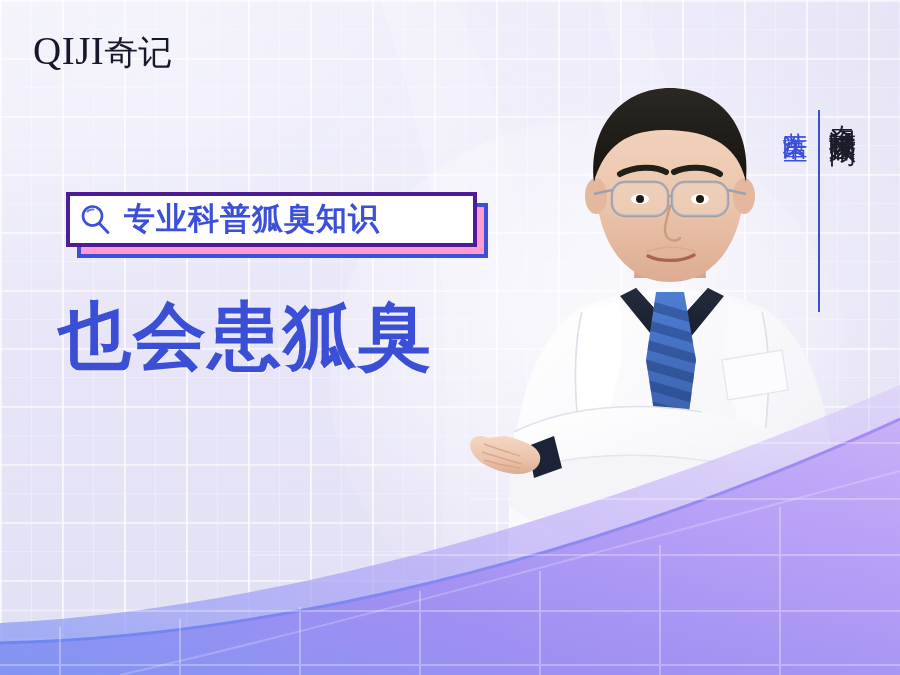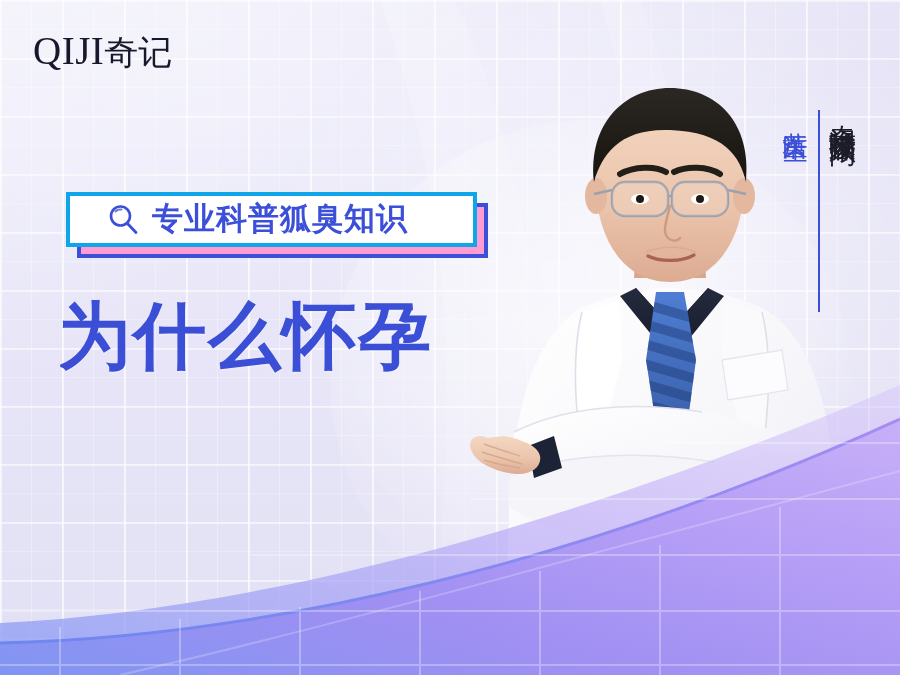--- a/index.html
+++ b/index.html
@@ -67,24 +67,24 @@
     position:absolute;left:11px;top:11px;
     width:411px;height:55px;
     background:#ff9bd0;
     border:4px solid #3b4fd8;
     box-sizing:border-box;
   }
   .badge{
     position:absolute;left:0;top:0;
     width:411px;height:55px;
     background:#ffffff;
-    border:4px solid #0ea5e9;
+    border:4px solid #4c1d95;
     box-sizing:border-box;
     display:flex;align-items:center;
-    padding-left:36px;
+    padding-left:8px;
     gap:12px;
   }
   .badge-text{
     font-size:31px;
     font-weight:700;
     color:#3b4fd8;
     letter-spacing:1px;
     line-height:1;
     white-space:nowrap;
     transform:translateY(-1px);
@@ -322,20 +322,20 @@
       <svg class="mag-icon" width="34" height="34" viewBox="0 0 34 34">
         <circle cx="14.5" cy="13" r="9.5" fill="none" stroke="#3b4fd8" stroke-width="2.6"></circle>
         <path d="M21.5 20.5 L30 29.5" stroke="#3b4fd8" stroke-width="2.8" stroke-linecap="round"></path>
         <path d="M9.5 8.5 C11 6.8 13.5 6.2 15.5 6.6" stroke="#3b4fd8" stroke-width="2" fill="none" stroke-linecap="round" opacity=".75"></path>
       </svg>
       <span class="badge-text">专业科普狐臭知识</span>
     </div>
   </div>
 
   <div class="headline">
-    <span>为什么怀孕</span>
+    <span>也会患狐臭</span>
   </div>
 
   <div class="vcaption name">黄浩医生</div>
   <div class="vdivider"></div>
   <div class="vcaption role">奇记净味技术顾问</div>
 
 </div>
 
 </body></html>

